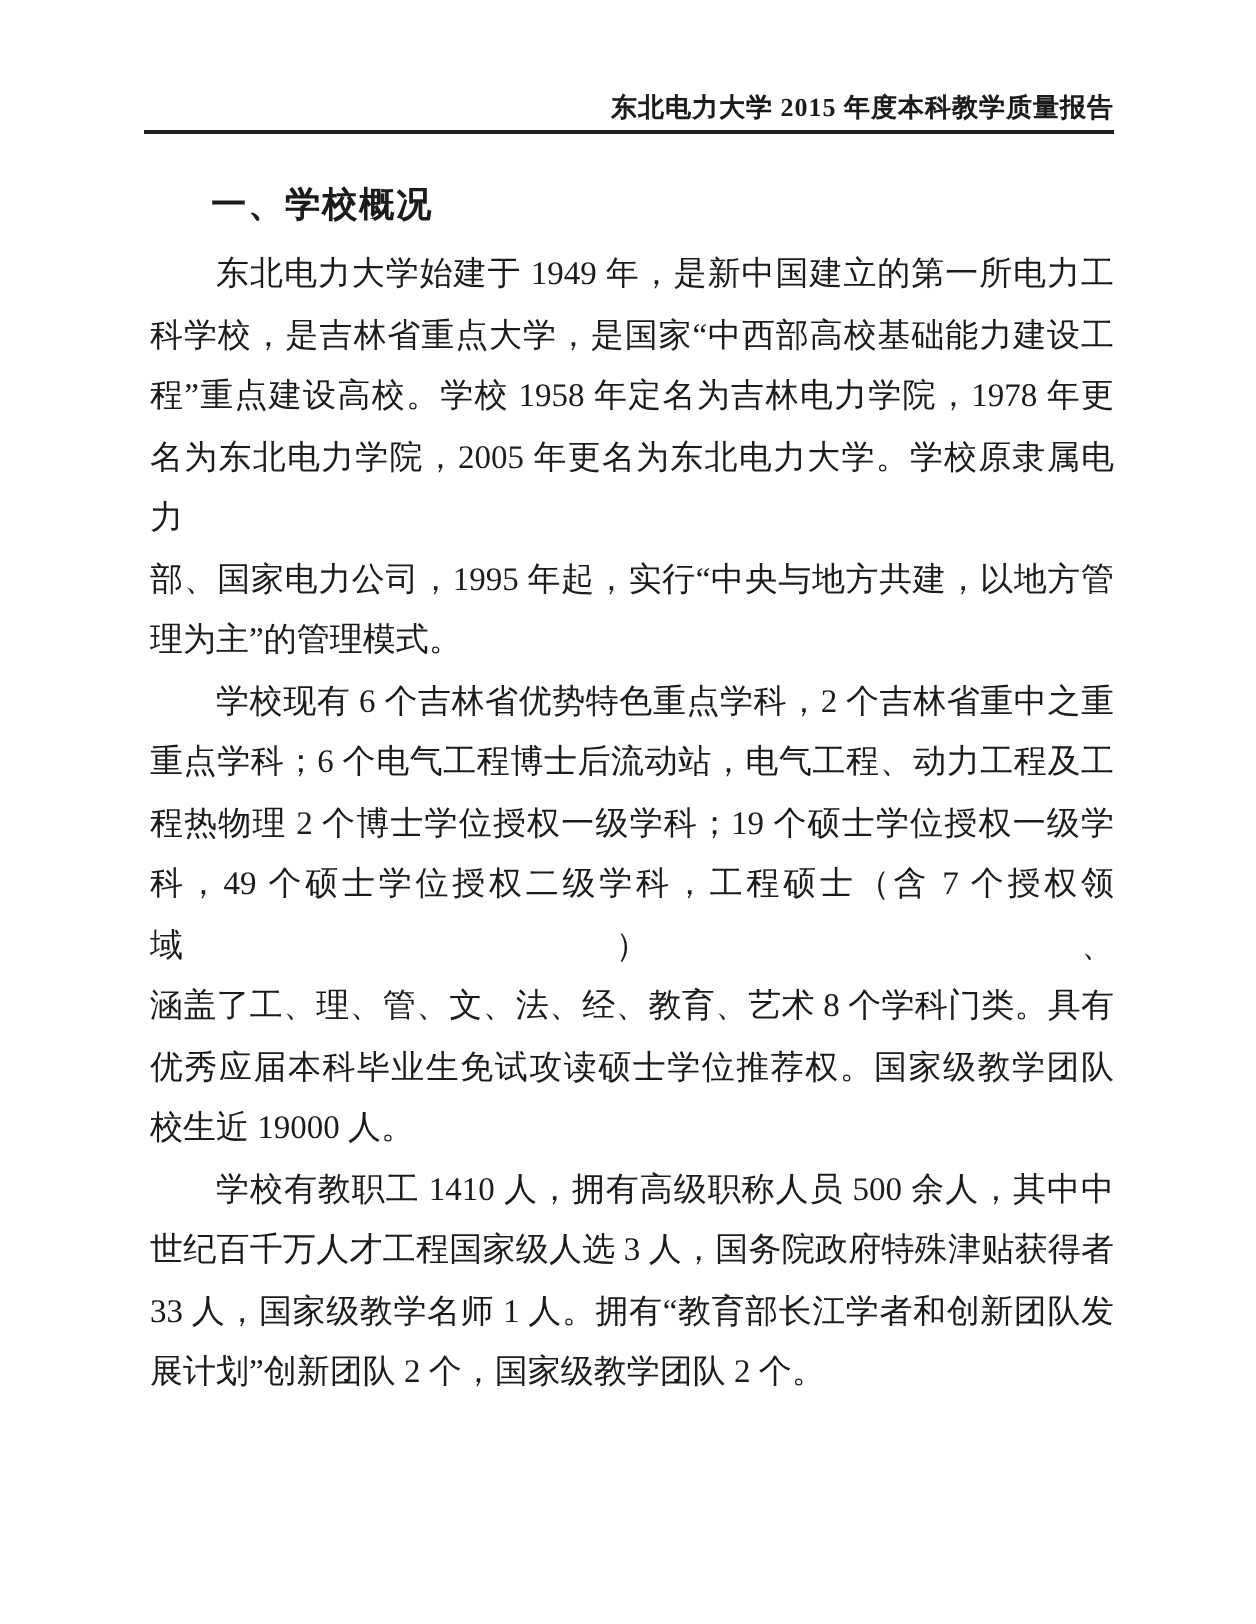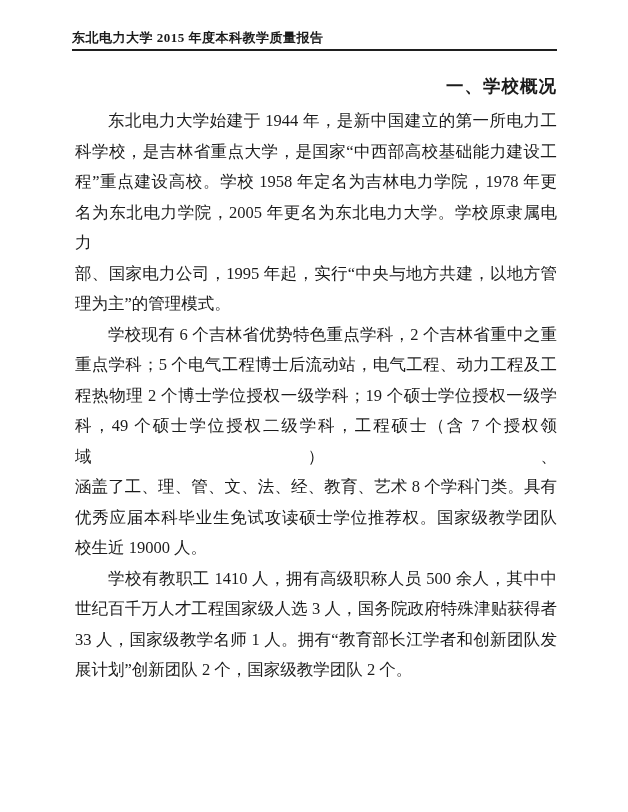--- a/index.html
+++ b/index.html
@@ -11,40 +11,39 @@
     position: relative;
     width: 628px;
     height: 812px;
     background: #ffffff;
     color: #1b1b1b;
     font-family: "Liberation Serif", "DejaVu Serif", serif;
     overflow: hidden;
     box-sizing: border-box;
   }
   .header-title {
-    margin: 30px 71px 0 72px;
-    text-align: left;
+    margin: 46px 71px 0 72px;
+    text-align: right;
     font-weight: bold;
     font-size: 13px;
     line-height: 16px;
     letter-spacing: 0.5px;
   }
   .header-rule {
     height: 0;
     border-bottom: 2px solid #1f1f1f;
     margin: 3px 71px 0 72px;
   }
   .heading {
     margin: 20px 71px 0 75px;
     font-size: 17.5px;
     font-weight: bold;
     line-height: 30px;
     text-indent: 1.75em;
     letter-spacing: 1px;
-    text-align: right;
   }
   .body-block {
     margin: 5px 71px 0 75px;
     font-size: 16.5px;
     line-height: 30.5px;
   }
   .para { margin: 0; }
   .line {
     text-align: justify;
     text-align-last: justify;
@@ -61,31 +60,31 @@
   <div class="header">
     <div class="header-title">东北电力大学 2015 年度本科教学质量报告</div>
     <div class="header-rule"></div>
   </div>
 
   <h2 class="heading">一、学校概况</h2>
 
   <div class="body-block">
 
     <div class="para">
-      <div class="line first">东北电力大学始建于 1944 年，是新中国建立的第一所电力工</div>
+      <div class="line first">东北电力大学始建于 1949 年，是新中国建立的第一所电力工</div>
       <div class="line">科学校，是吉林省重点大学，是国家“中西部高校基础能力建设工</div>
       <div class="line">程”重点建设高校。学校 1958 年定名为吉林电力学院，1978 年更</div>
       <div class="line">名为东北电力学院，2005 年更名为东北电力大学。学校原隶属电力</div>
       <div class="line">部、国家电力公司，1995 年起，实行“中央与地方共建，以地方管</div>
       <div class="line last">理为主”的管理模式。</div>
     </div>
 
     <div class="para">
       <div class="line first">学校现有 6 个吉林省优势特色重点学科，2 个吉林省重中之重</div>
-      <div class="line">重点学科；5 个电气工程博士后流动站，电气工程、动力工程及工</div>
+      <div class="line">重点学科；6 个电气工程博士后流动站，电气工程、动力工程及工</div>
       <div class="line">程热物理 2 个博士学位授权一级学科；19 个硕士学位授权一级学</div>
       <div class="line">科，49 个硕士学位授权二级学科，工程硕士（含 7 个授权领域）、</div>
       <div class="line">涵盖了工、理、管、文、法、经、教育、艺术 8 个学科门类。具有</div>
       <div class="line">优秀应届本科毕业生免试攻读硕士学位推荐权。国家级教学团队</div>
       <div class="line last">校生近 19000 人。</div>
     </div>
 
     <div class="para">
       <div class="line first">学校有教职工 1410 人，拥有高级职称人员 500 余人，其中中</div>
       <div class="line">世纪百千万人才工程国家级人选 3 人，国务院政府特殊津贴获得者</div>

